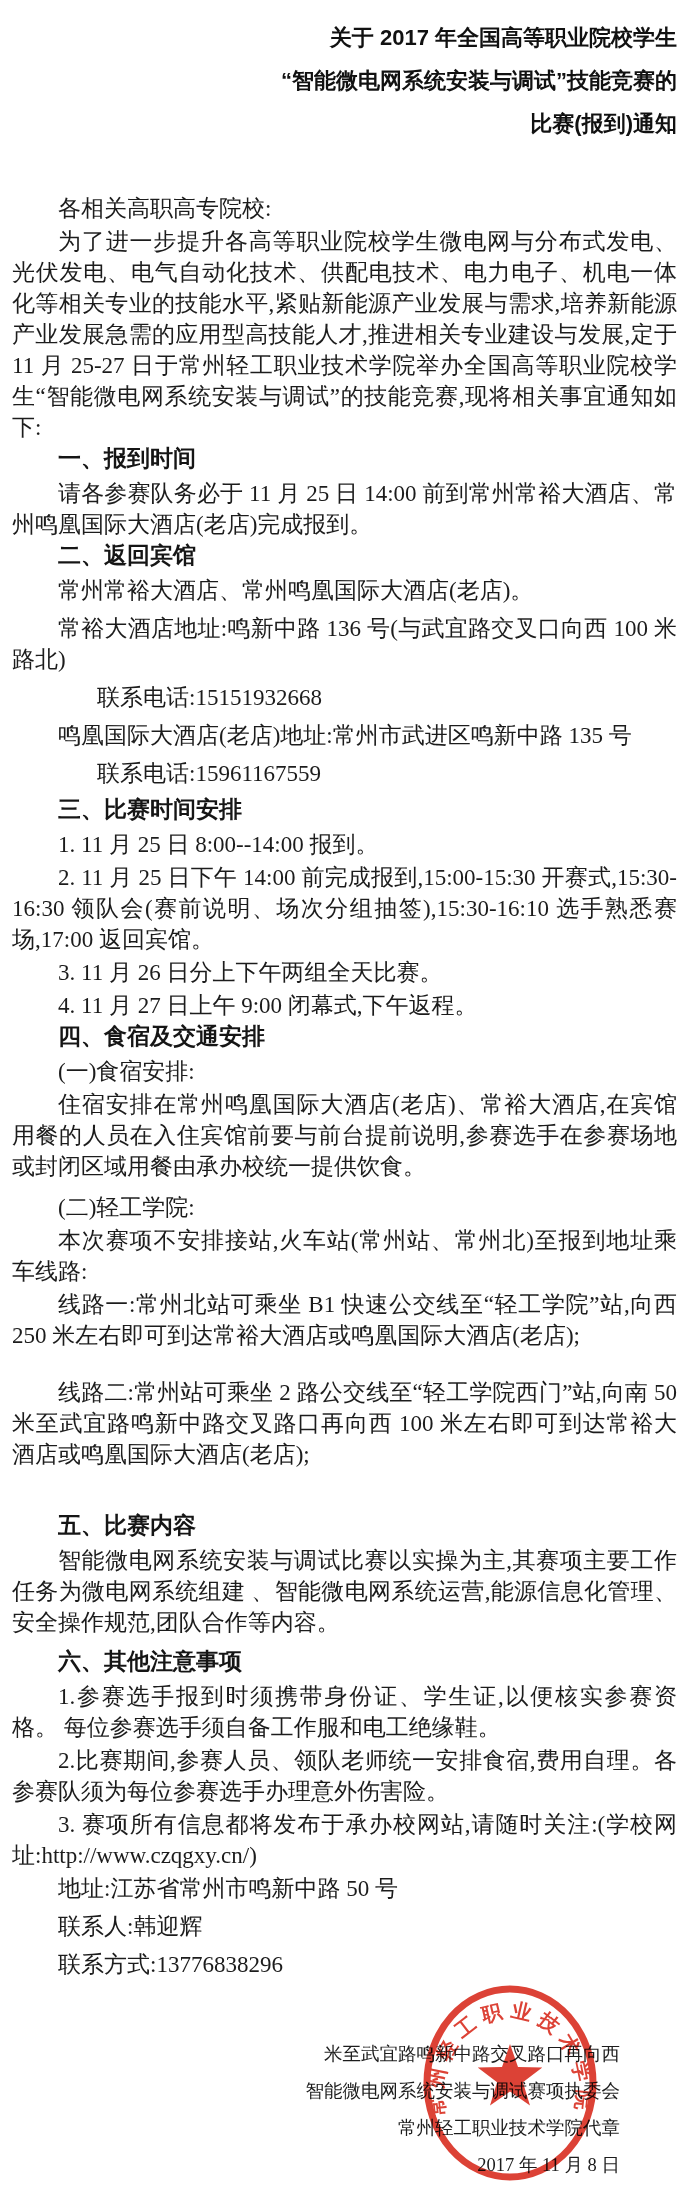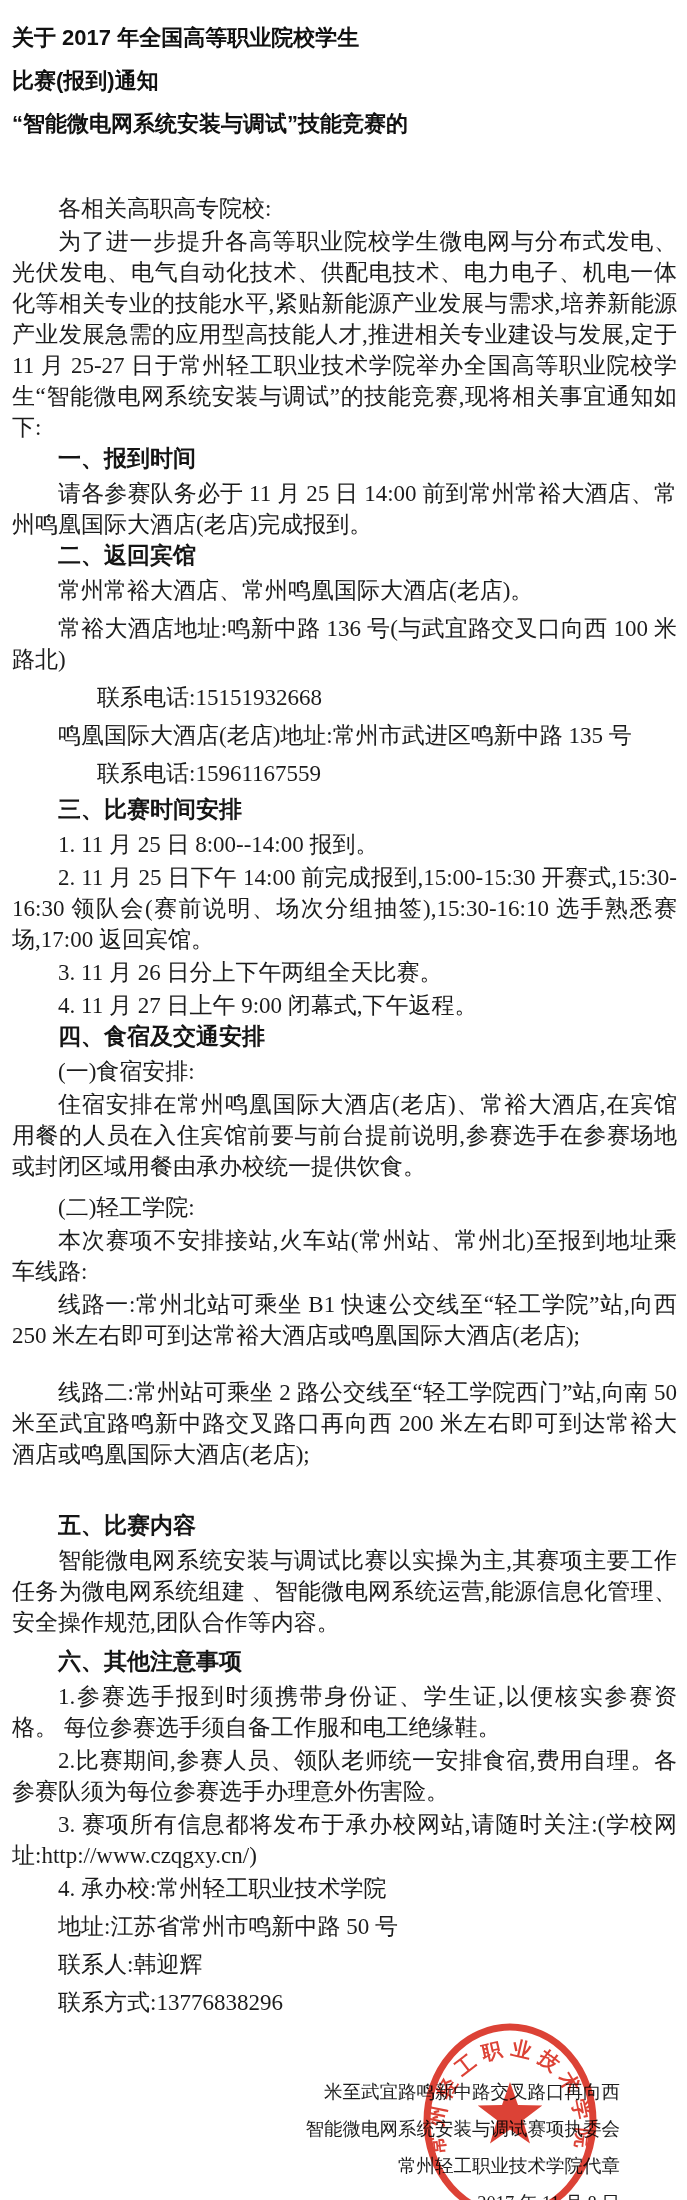--- a/index.html
+++ b/index.html
@@ -9,21 +9,21 @@
     min-height:2200px;
     margin:0 auto;
     background:#ffffff;
     box-sizing:border-box;
     padding:16px 10px 40px 12px;
     color:#1c1c1c;
     font-family:"Liberation Serif","DejaVu Serif",serif;
     overflow:hidden;
   }
   .title {
-    text-align:left;
+    text-align:right;
     font-family:"Liberation Sans","DejaVu Sans",sans-serif;
     font-weight:bold;
     font-size:22px;
     line-height:43px;
     color:#111;
     margin-bottom:48px;
   }
   .doc-body {
     font-size:23px;
     line-height:31px;
@@ -64,22 +64,22 @@
     font-weight:bold;
   }
 </style>
 </head>
 <body>
 
 <div class="page">
 
   <div class="title">
     <div>关于 2017 年全国高等职业院校学生</div>
+    <div>“智能微电网系统安装与调试”技能竞赛的</div>
     <div>比赛(报到)通知</div>
-    <div>“智能微电网系统安装与调试”技能竞赛的</div>
   </div>
 
   <div class="doc-body">
       <p class="para">各相关高职高专院校:</p>
       <p class="para">为了进一步提升各高等职业院校学生微电网与分布式发电、光伏发电、电气自动化技术、供配电技术、电力电子、机电一体化等相关专业的技能水平,紧贴新能源产业发展与需求,培养新能源产业发展急需的应用型高技能人才,推进相关专业建设与发展,定于 11 月 25-27 日于常州轻工职业技术学院举办全国高等职业院校学生“智能微电网系统安装与调试”的技能竞赛,现将相关事宜通知如下:</p>
       <p class="heading">一、报到时间</p>
       <p class="para">请各参赛队务必于 11 月 25 日 14:00 前到常州常裕大酒店、常州鸣凰国际大酒店(老店)完成报到。</p>
       <p class="heading">二、返回宾馆</p>
       <p class="para loose">常州常裕大酒店、常州鸣凰国际大酒店(老店)。</p>
       <p class="para loose">常裕大酒店地址:鸣新中路 136 号(与武宜路交叉口向西 100 米路北)</p>
@@ -90,28 +90,27 @@
       <p class="para">1. 11 月 25 日 8:00--14:00 报到。</p>
       <p class="para">2. 11 月 25 日下午 14:00 前完成报到,15:00-15:30 开赛式,15:30-16:30 领队会(赛前说明、场次分组抽签),15:30-16:10 选手熟悉赛场,17:00 返回宾馆。</p>
       <p class="para">3. 11 月 26 日分上下午两组全天比赛。</p>
       <p class="para">4. 11 月 27 日上午 9:00 闭幕式,下午返程。</p>
       <p class="heading">四、食宿及交通安排</p>
       <p class="para">(一)食宿安排:</p>
       <p class="para">住宿安排在常州鸣凰国际大酒店(老店)、常裕大酒店,在宾馆用餐的人员在入住宾馆前要与前台提前说明,参赛选手在参赛场地或封闭区域用餐由承办校统一提供饮食。</p>
       <p class="para gap-sm">(二)轻工学院:</p>
       <p class="para">本次赛项不安排接站,火车站(常州站、常州北)至报到地址乘车线路:</p>
       <p class="para">线路一:常州北站可乘坐 B1 快速公交线至“轻工学院”站,向西 250 米左右即可到达常裕大酒店或鸣凰国际大酒店(老店);</p>
-      <p class="para gap-md">线路二:常州站可乘坐 2 路公交线至“轻工学院西门”站,向南 50 米至武宜路鸣新中路交叉路口再向西 200 米左右即可到达常裕大酒店或鸣凰国际大酒店(老店);</p>
+      <p class="para gap-md">线路二:常州站可乘坐 2 路公交线至“轻工学院西门”站,向南 50 米至武宜路鸣新中路交叉路口再向西 100 米左右即可到达常裕大酒店或鸣凰国际大酒店(老店);</p>
       <p class="heading gap-lg">五、比赛内容</p>
       <p class="para">智能微电网系统安装与调试比赛以实操为主,其赛项主要工作任务为微电网系统组建 、智能微电网系统运营,能源信息化管理、安全操作规范,团队合作等内容。</p>
       <p class="heading gap-sm">六、其他注意事项</p>
       <p class="para">1.参赛选手报到时须携带身份证、学生证,以便核实参赛资格。 每位参赛选手须自备工作服和电工绝缘鞋。</p>
       <p class="para">2.比赛期间,参赛人员、领队老师统一安排食宿,费用自理。各参赛队须为每位参赛选手办理意外伤害险。</p>
       <p class="para">3. 赛项所有信息都将发布于承办校网站,请随时关注:(学校网址:http://www.czqgxy.cn/)</p>
-      <p class="para loose">4. 承办校:常州轻工职业技术学院</p>
       <p class="para loose">地址:江苏省常州市鸣新中路 50 号</p>
       <p class="para loose">联系人:韩迎辉</p>
       <p class="para loose">联系方式:13776838296</p>
     </div>
 
   <div class="signature">
     <div>米至武宜路鸣新中路交叉路口再向西</div>
     <div>智能微电网系统安装与调试赛项执委会</div>
     <div>常州轻工职业技术学院代章</div>
     <div>2017 年 11 月 8 日</div>

